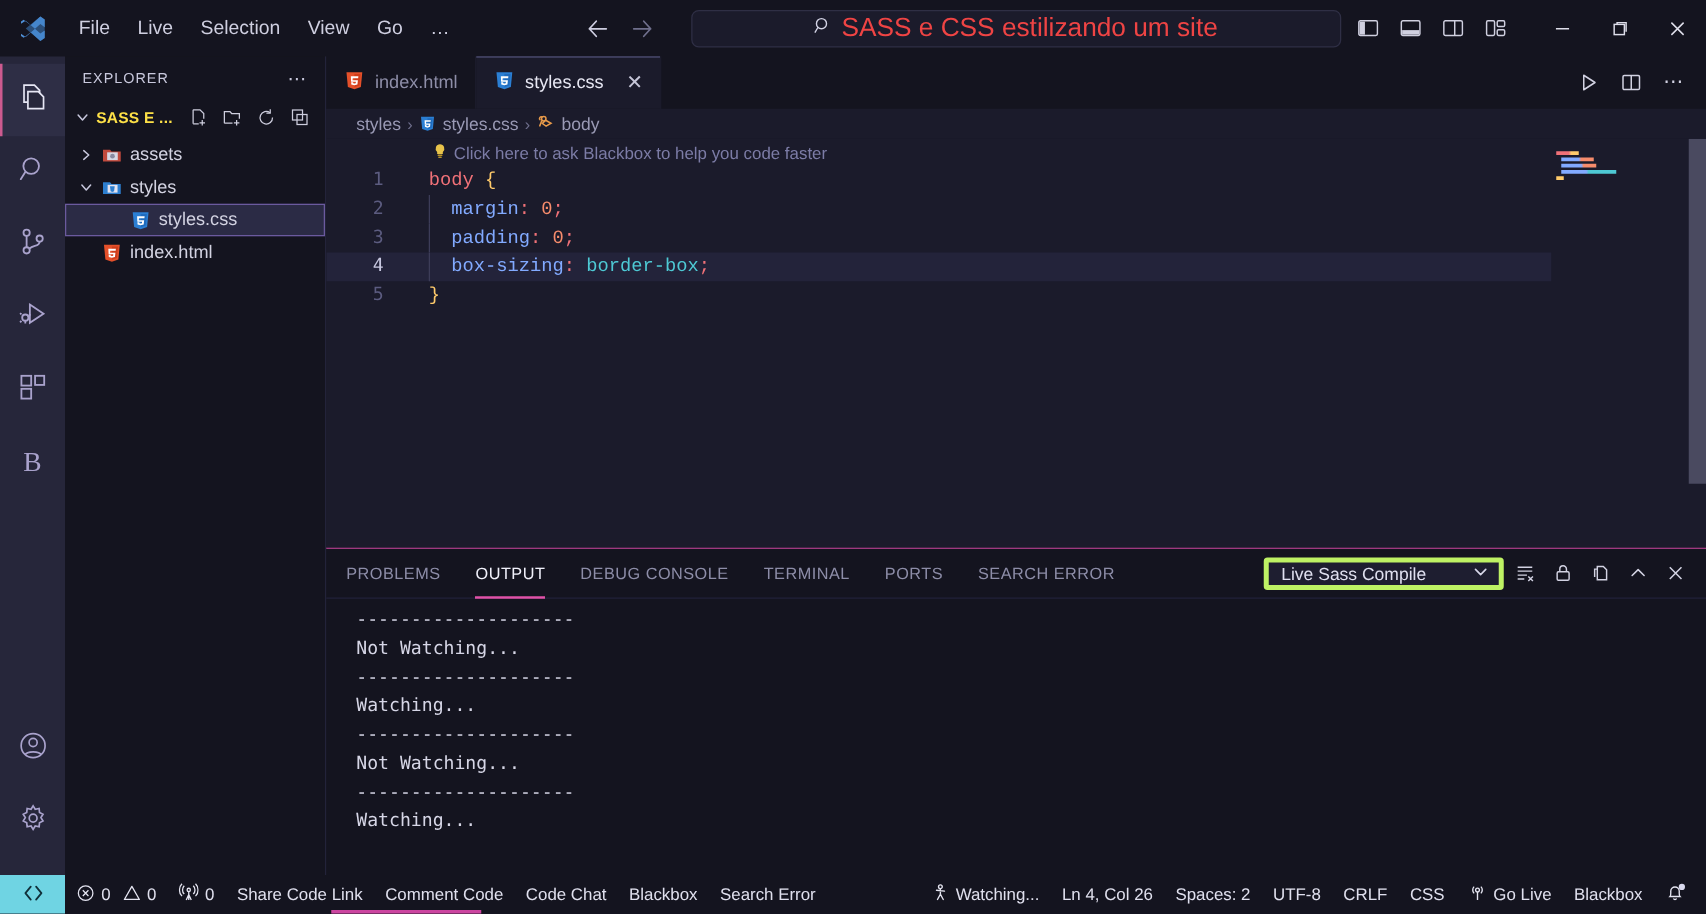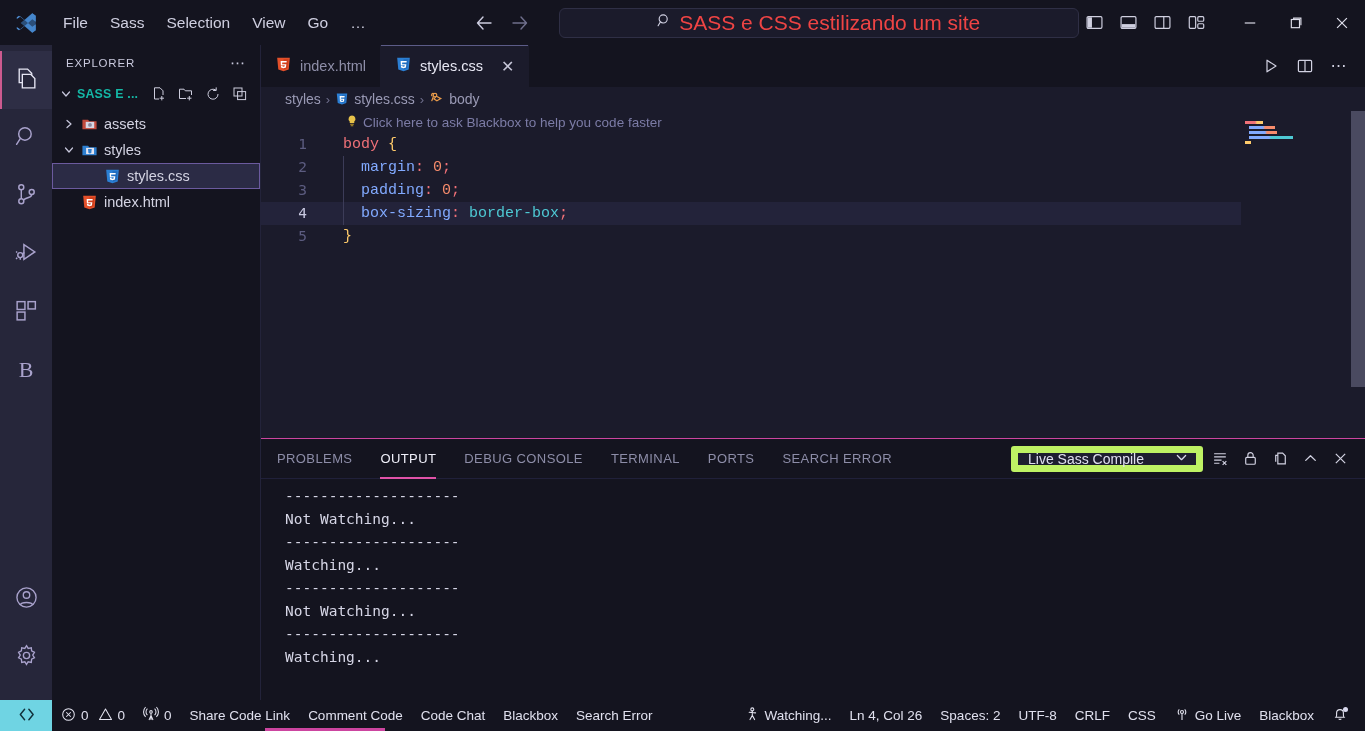--- a/index.html
+++ b/index.html
@@ -58,21 +58,21 @@
   .sidebar { width:208px; flex:0 0 208px; background:#14141f; display:flex; flex-direction:column; }
   .sb-header {
     height:36px; display:flex; align-items:center; justify-content:space-between;
     padding:0 14px 0 14px;
   }
   .sb-title { font-size:11.5px; letter-spacing:.8px; color:#c9c9dd; }
   .sb-dots { color:#c9c9dd; font-size:15px; letter-spacing:1px; cursor:pointer; }
   .folder-row {
     height:26px; display:flex; align-items:center; padding-left:6px; gap:3px;
   }
-  .folder-name { font-size:12.4px; font-weight:bold; color:#14b8a6; letter-spacing:.2px; margin-right:6px; white-space:nowrap;}
+  .folder-name { font-size:12.4px; font-weight:bold; color:#fde047; letter-spacing:.2px; margin-right:6px; white-space:nowrap;}
   .fa-ic { width:24px; height:22px; display:flex; align-items:center; justify-content:center; cursor:pointer; }
   .tree { margin-top:4px; font-size:14.5px; }
   .trow { height:26px; display:flex; align-items:center; color:#ccccdd; cursor:pointer; position:relative;text-align:center; }
   .trow.selected { background:#2b2b45; border:1px solid #6b5a9e; height:26px; }
   .chev { width:18px; display:flex; align-items:center; justify-content:center; margin-left:8px; }
   .ficon { width:22px; display:flex; align-items:center; justify-content:center; margin-right:4px; }
   .tlabel { font-size:14.5px; color:#d3d3e2; }
   .sb-bottom { margin-top:auto; }
   .sect {
     height:26px; display:flex; align-items:center; gap:6px; padding-left:8px;
@@ -138,21 +138,21 @@
   .panel { height:262px; flex:0 0 262px; background:#14141f; border-top:1px solid #cc45a0; display:flex; flex-direction:column; }
   .panel-head { height:40px; flex:0 0 40px; display:flex; align-items:center; padding-left:16px; border-bottom:1px solid #20203a;}
   .ptab {
     font-size:13px; letter-spacing:.4px; color:#8d8da8; margin-right:28px; height:40px;
     display:flex; align-items:center; position:relative; cursor:pointer; white-space:nowrap;
   }
   .ptab.active { color:#f0f0fa; }
   .ptab.active::after { content:""; position:absolute; left:0; right:0; bottom:0; height:2px; background:#e052a8; }
   .panel-right { margin-left:auto; display:flex; align-items:center; gap:4px; padding-right:12px; }
   .psel {
-    width:192px; height:26px; background:#1e1e30; border:7px solid #bef264; border-radius:3px;
+    width:192px; height:26px; background:#1e1e30; border:4px solid #bef264; border-radius:3px;
     display:flex; align-items:center; justify-content:space-between; padding:0 8px 0 10px;
     font-size:14px; color:#e0e0f0; cursor:pointer;
   }
   .pic { width:26px; height:26px; display:flex; align-items:center; justify-content:center; border-radius:4px; cursor:pointer; }
   .panel-body { flex:1; overflow:hidden; padding:6px 0 0 24px; position:relative; }
   .oline {
     font-family:"DejaVu Sans Mono", monospace; font-size:14.5px; line-height:23px; color:#d6d6e6;
     white-space:pre;
   }
   .panel-scroll { position:absolute; right:0; top:0; width:14px; height:100%; }
@@ -182,21 +182,21 @@
   <div class="titlebar">
     <div class="vscode-logo">
       <svg width="26" height="26" viewBox="0 0 24 24">
         <path d="M3.5 8.3 L7 6 L17.8 15.5 L21 13.2 V5.2 L17.8 3 L10.6 9.4 L5.5 5.4 L3.5 6.6 Z
                  M3.5 15.7 L7 18 L17.8 8.5 L21 10.8 V18.8 L17.8 21 L10.6 14.6 L5.5 18.6 L3.5 17.4 Z" fill="#4f8fd6"></path>
         <path d="M17.8 3 L21 5.2 V18.8 L17.8 21 L7 11.9 Z" fill="#3e7fc4" opacity="0.55"></path>
       </svg>
     </div>
     <div class="menu">
       <div class="menu-item">File</div>
-      <div class="menu-item">Sass</div>
+      <div class="menu-item">Live</div>
       <div class="menu-item">Selection</div>
       <div class="menu-item">View</div>
       <div class="menu-item">Go</div>
       <div class="menu-item">…</div>
     </div>
     <div class="nav-arrows">
       <div class="nav-arrow">
         <svg width="20" height="20" viewBox="0 0 20 20">
             <path d="M9 4 L3.5 10 L9 16 M3.5 10 H17" stroke="#cdcde0" stroke-width="1.4" fill="none" stroke-linecap="round" stroke-linejoin="round"></path>
           </svg>

